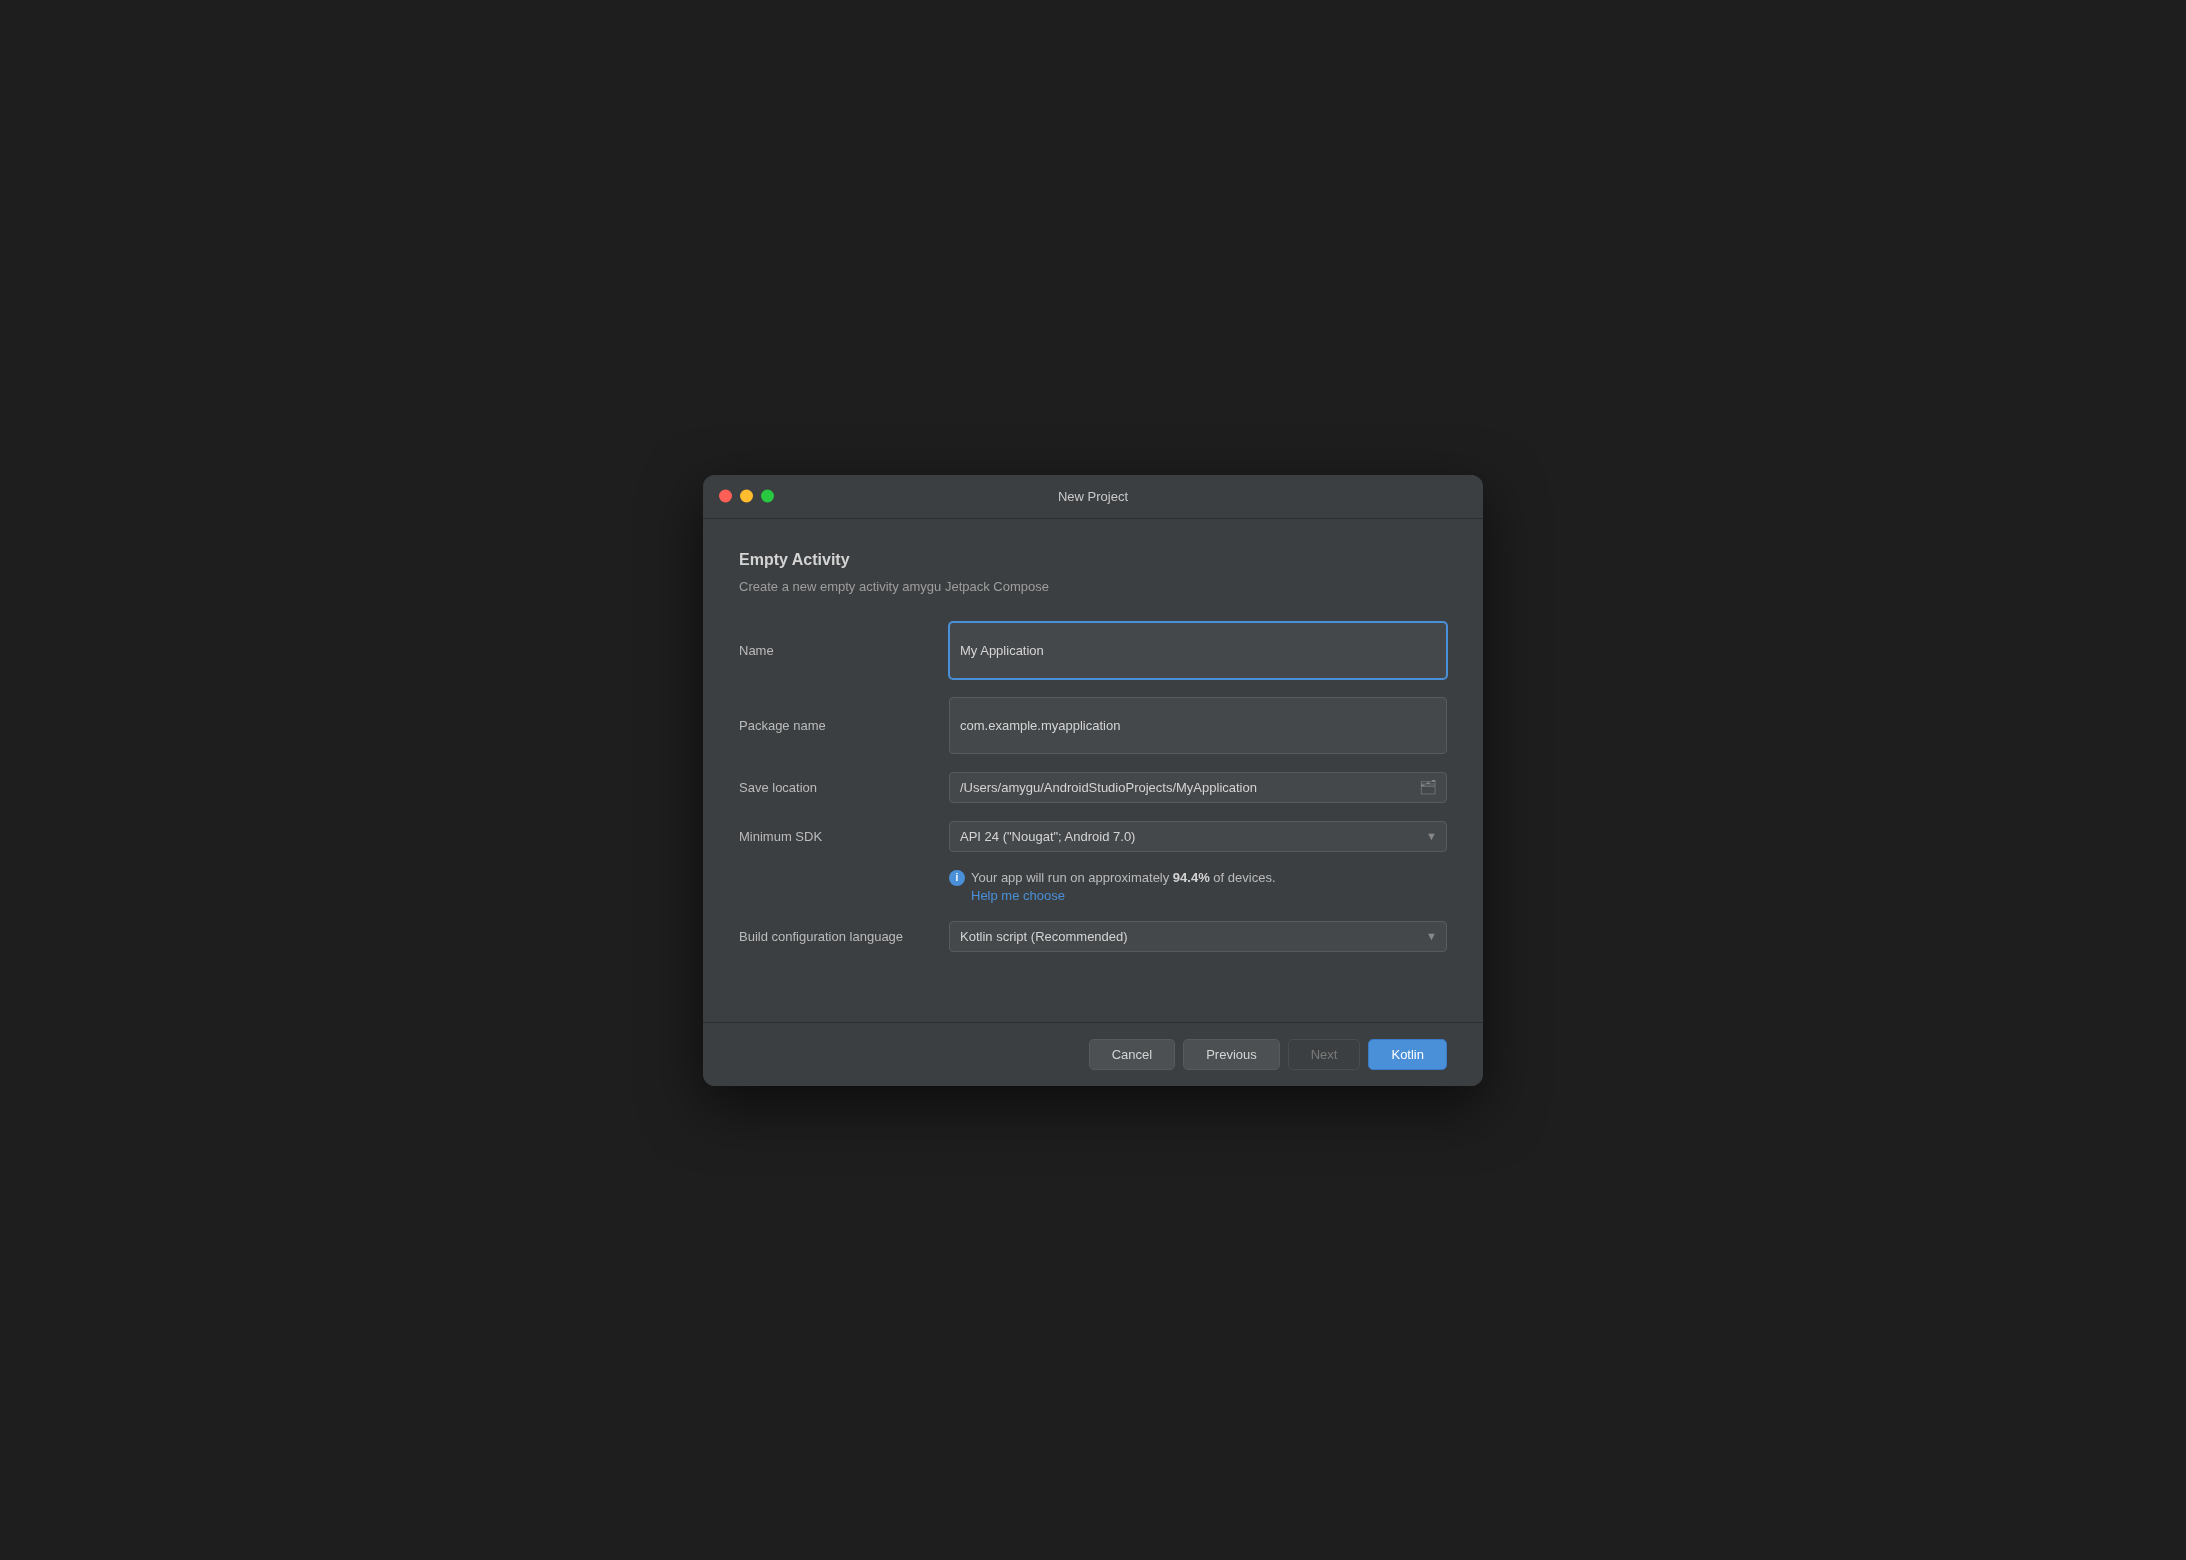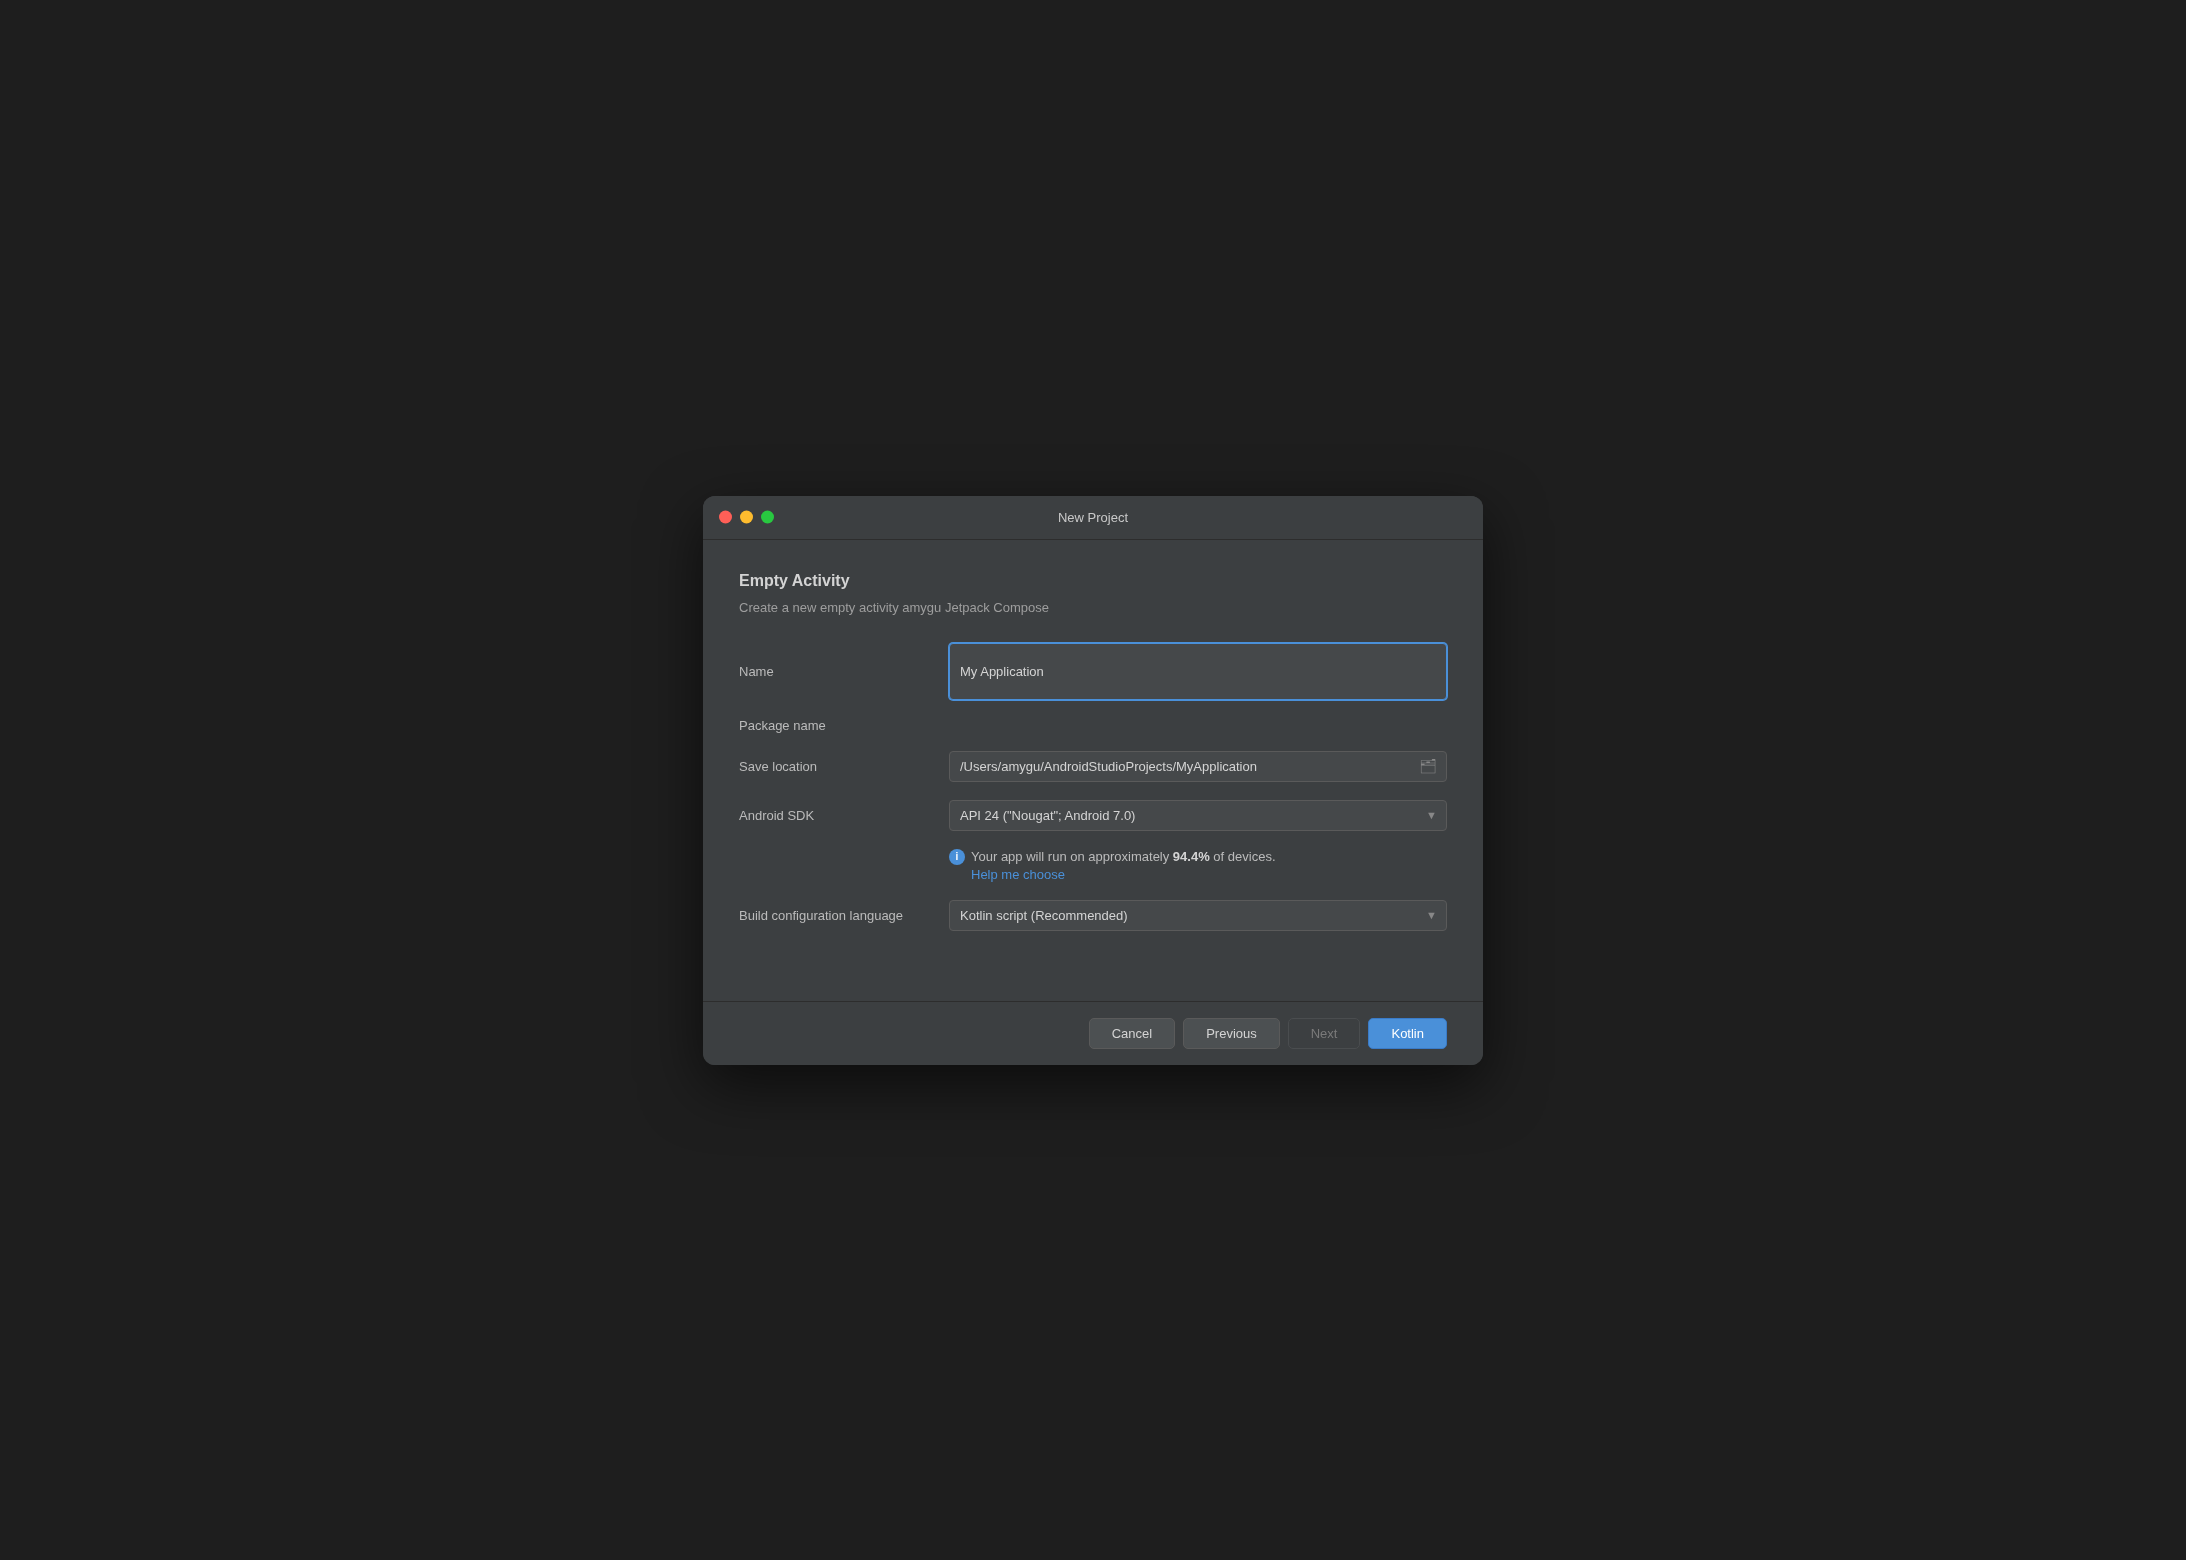--- a/index.html
+++ b/index.html
@@ -263,32 +263,33 @@
     <div class="section-title">Empty Activity</div>
     <div class="section-desc">Create a new empty activity amygu Jetpack Compose</div>
 
     <div class="form-row">
       <label class="form-label">Name</label>
       <input class="form-input focused" value="My Application" type="text" style="">
     </div>
 
     <div class="form-row">
       <label class="form-label">Package name</label>
+      <input class="form-input" value="com.example.myapplication" type="text" style="">
     </div>
 
     <div class="form-row">
       <label class="form-label">Save location</label>
       <div class="form-input-with-icon">
         <input class="" value="/Users/amygu/AndroidStudioProjects/MyApplication" type="text" style="">
         <span class="folder-icon">🗂</span>
       </div>
     </div>
 
     <div class="form-row">
-      <label class="form-label">Android SDK</label>
+      <label class="form-label">Minimum SDK</label>
       <div class="form-select-wrapper">
         <select class="form-select">
           <option>API 21 ("Lollipop"; Android 5.0)</option>
           <option>API 22 ("Lollipop MR1"; Android 5.1)</option>
           <option>API 23 ("Marshmallow"; Android 6.0)</option>
           <option selected="">API 24 ("Nougat"; Android 7.0)</option>
           <option>API 25 ("Nougat MR1"; Android 7.1)</option>
           <option>API 26 ("Oreo"; Android 8.0)</option>
         </select>
         <span class="select-arrow">▼</span>

